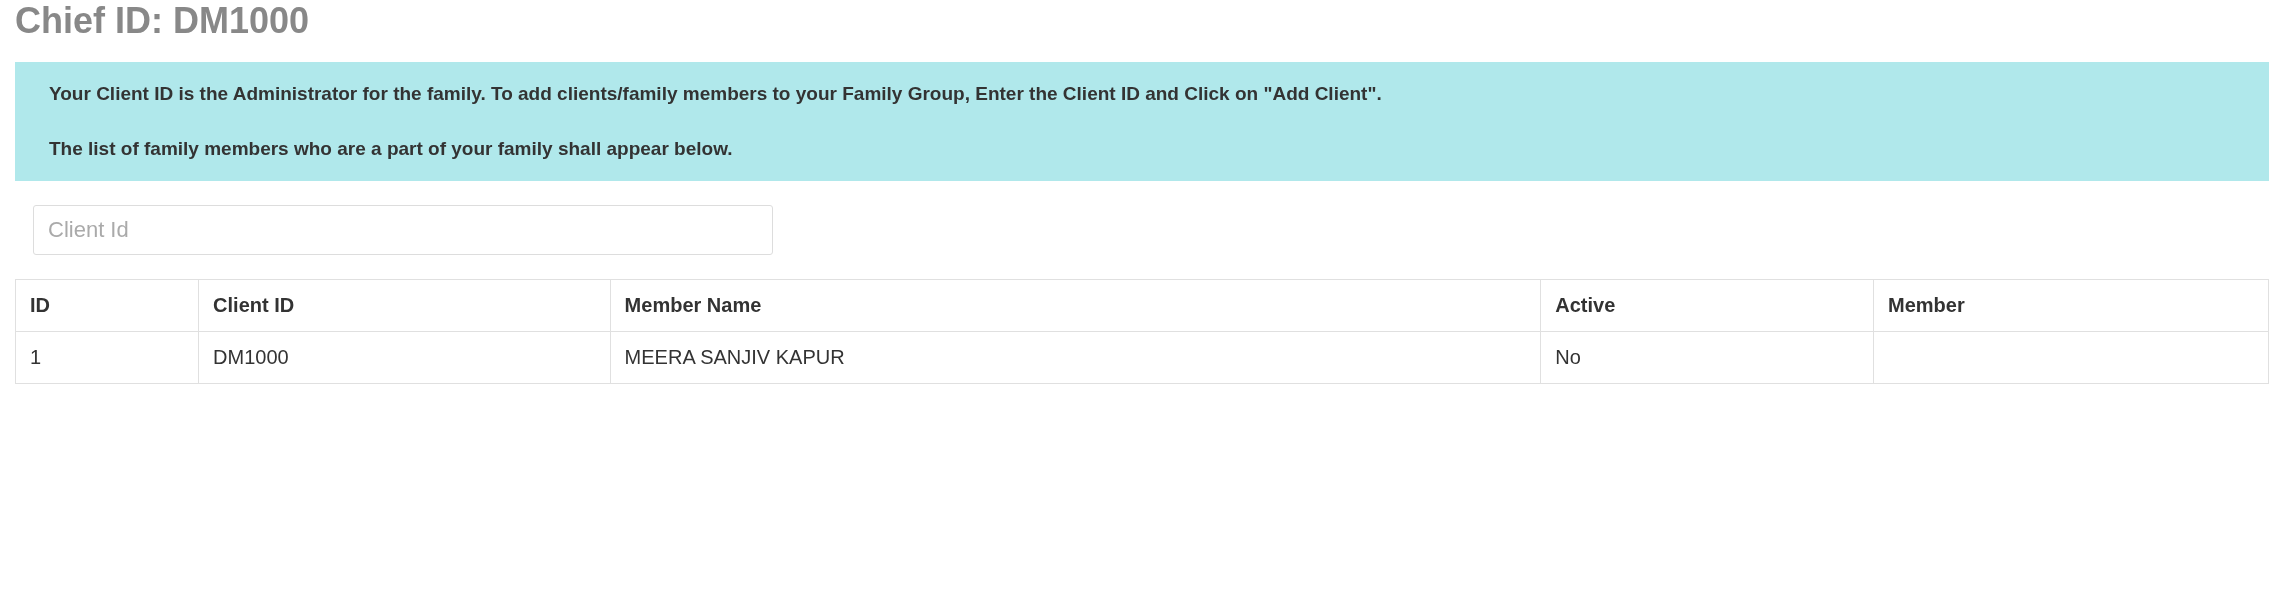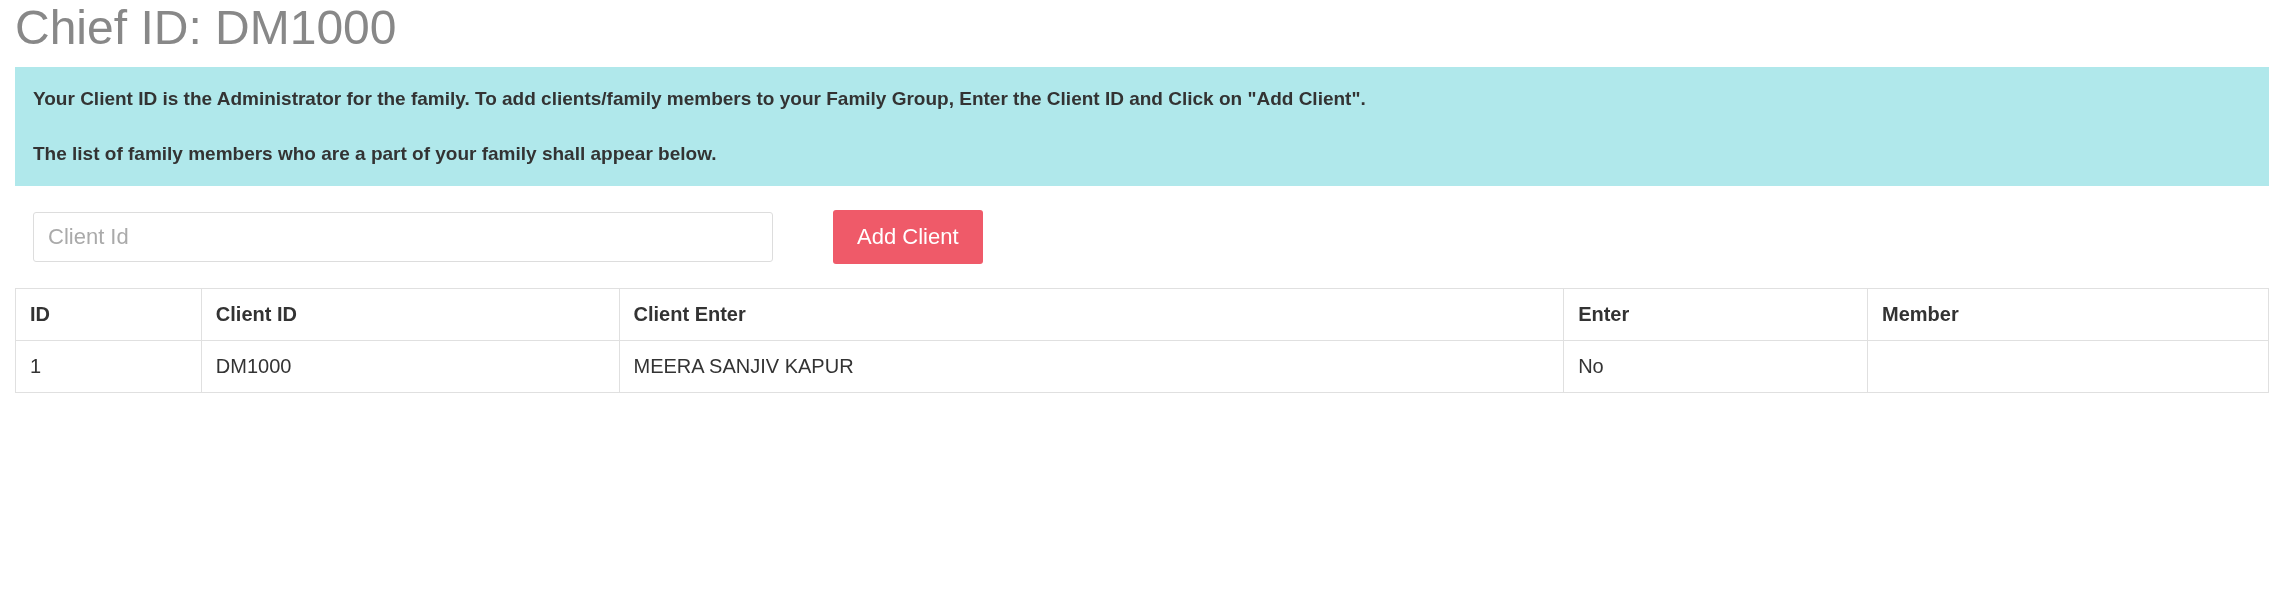--- a/index.html
+++ b/index.html
@@ -7,29 +7,29 @@
       margin: 0;
       padding: 0;
     }
     body {
       font-family: -apple-system, BlinkMacSystemFont, "Segoe UI", Helvetica, Arial, sans-serif;
       background: #ffffff;
       padding: 0 15px;
       color: #333;
     }
     .page-title {
-      font-size: 48px;
-      font-weight: 400;
+      font-size: 36px;
+      font-weight: 700;
       color: #888;
-      margin-bottom: 12px;
+      margin-bottom: 20px;
       margin-top: 0;
     }
     .info-banner {
       background: #b0e8eb;
-      padding: 18px 18px;
+      padding: 18px 34px;
       margin-bottom: 24px;
       color: #333;
       font-size: 19px;
       line-height: 1.5;
       font-weight: 600;
     }
     .info-banner p {
       margin: 0;
     }
     .info-banner p.spaced {
@@ -88,30 +88,29 @@
 
 <h1 class="page-title">Chief ID: DM1000</h1>
 
 <div class="info-banner">
   <p>Your Client ID is the Administrator for the family. To add clients/family members to your Family Group, Enter the Client ID and Click on "Add Client".</p>
   <p class="spaced">The list of family members who are a part of your family shall appear below.</p>
 </div>
 
 <div class="add-client-row">
   <input type="text" class="client-input" placeholder="Client Id" style="">
-  <button class="add-client-btn">Add Client</button>
 </div>
 
 <table class="members-table">
   <thead>
     <tr>
       <th>ID</th>
       <th>Client ID</th>
-      <th>Client Enter</th>
-      <th>Enter</th>
+      <th>Member Name</th>
+      <th>Active</th>
       <th>Member</th>
     </tr>
   </thead>
   <tbody>
     <tr>
       <td>1</td>
       <td>DM1000</td>
       <td>MEERA SANJIV KAPUR</td>
       <td>No</td>
       <td></td>

